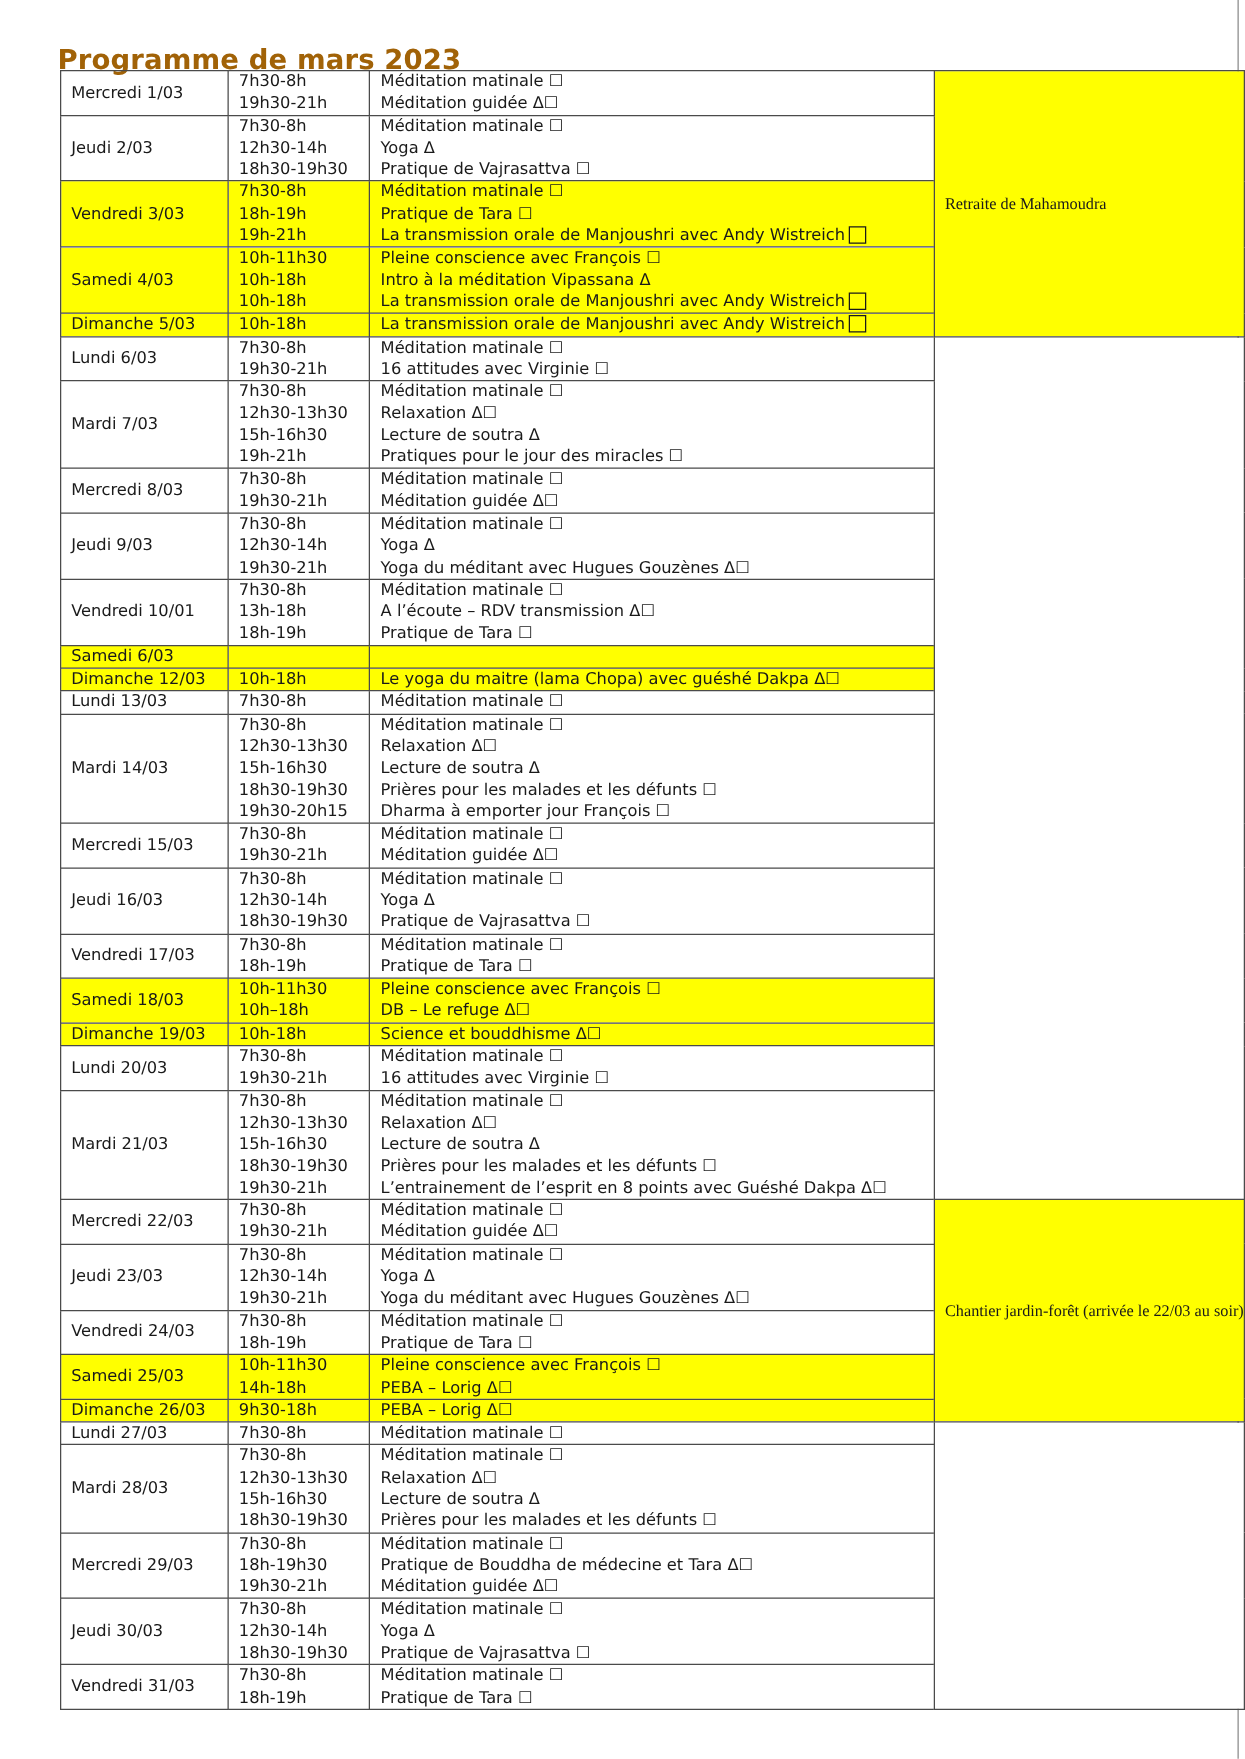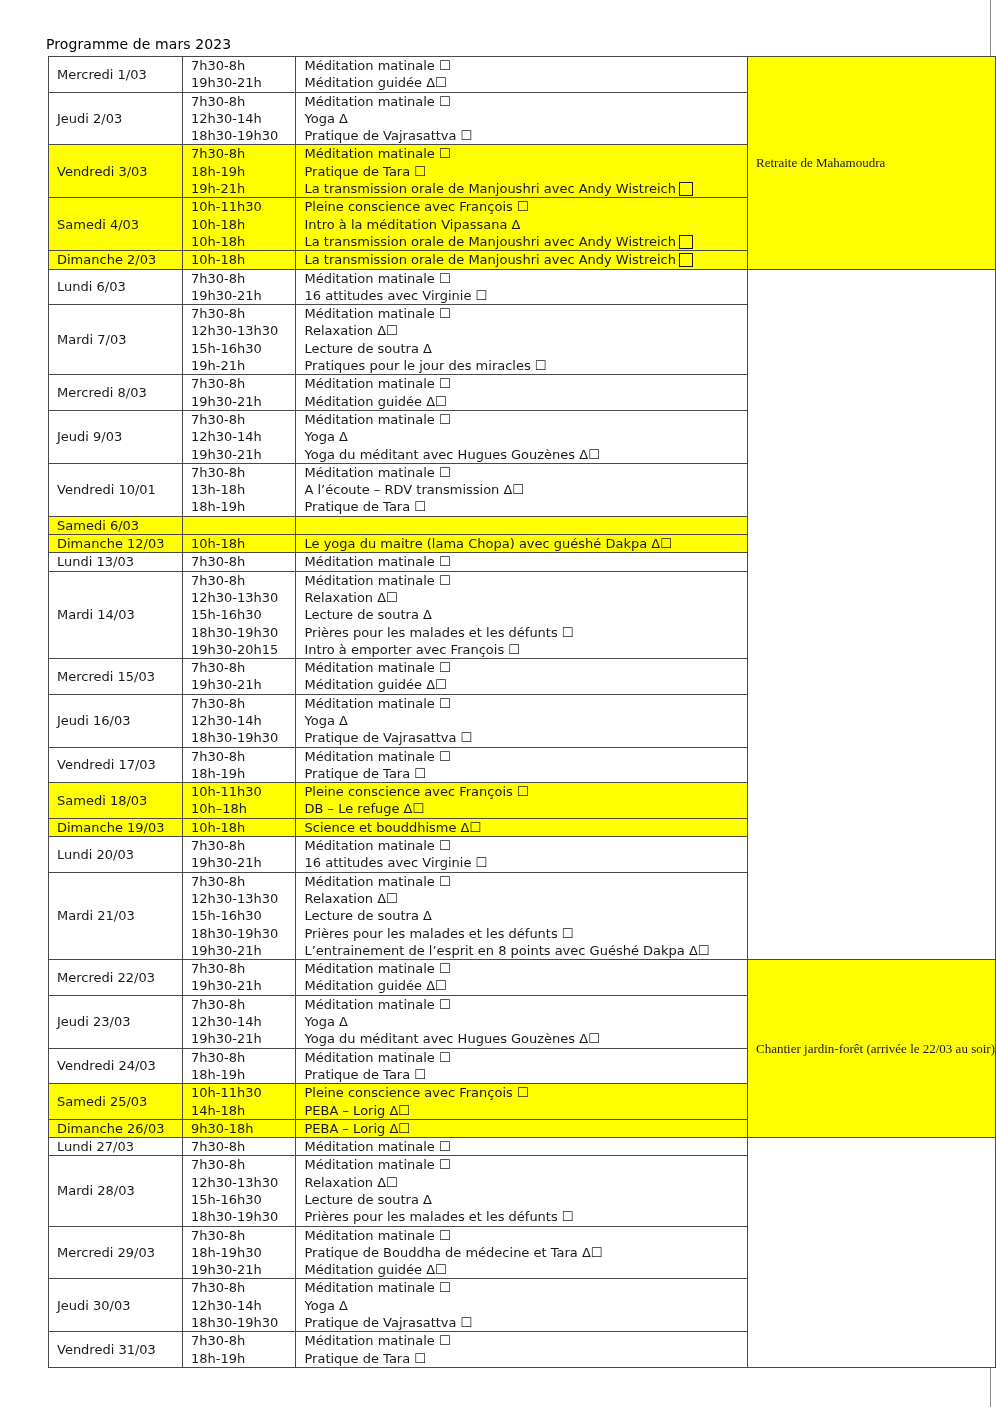--- a/index.html
+++ b/index.html
@@ -5,22 +5,22 @@
   html, body { margin: 0; padding: 0; background: #ffffff; }
   body {
     width: 996px; height: 1407px; position: relative; overflow: hidden;
     font-family: "DejaVu Sans", sans-serif; color: #1a1a1a;
   }
   .right-edge {
     position: absolute; top: 0; right: 5px; width: 1px; height: 1407px; background: #8a8a8a;
   }
   .title {
     position: absolute; left: 46px; top: 36px;
-    font-family: "DejaVu Sans", sans-serif; font-weight: normal; font-size: 14px;
-    color: #000000; letter-spacing: 0.1px;
+    font-family: "DejaVu Sans", sans-serif; font-weight: bold; font-size: 22px;
+    color: #a16207; letter-spacing: 0.1px;
   }
   table.prog {
     position: absolute; left: 48px; top: 56px;
     border-collapse: collapse; table-layout: fixed;
     font-size: 13px; line-height: 17.3px;
   }
   table.prog td {
     border: 1px solid #4a4a4a; padding: 0 0 0 8px; vertical-align: middle;
     white-space: nowrap; overflow: hidden;
   }
@@ -92,21 +92,21 @@
           <span class="line">10h-18h</span>
           <span class="line">10h-18h</span>
         </td>
         <td class="act">
           <span class="line"><span class="sym">Pleine conscience avec François ☐</span></span>
           <span class="line"><span class="sym">Intro à la méditation Vipassana Δ</span></span>
           <span class="line"><span class="sym">La transmission orale de Manjoushri avec Andy Wistreich</span><span class="bigbox"></span></span>
         </td>
       </tr>
       <tr class="we">
-        <td class="day">Dimanche 2/03</td>
+        <td class="day">Dimanche 5/03</td>
         <td class="time">
           <span class="line">10h-18h</span>
         </td>
         <td class="act">
           <span class="line"><span class="sym">La transmission orale de Manjoushri avec Andy Wistreich</span><span class="bigbox"></span></span>
         </td>
       </tr>
       <tr class="">
         <td class="day">Lundi 6/03</td>
         <td class="time">
@@ -205,21 +205,21 @@
           <span class="line">12h30-13h30</span>
           <span class="line">15h-16h30</span>
           <span class="line">18h30-19h30</span>
           <span class="line">19h30-20h15</span>
         </td>
         <td class="act">
           <span class="line"><span class="sym">Méditation matinale ☐</span></span>
           <span class="line"><span class="sym">Relaxation Δ☐</span></span>
           <span class="line"><span class="sym">Lecture de soutra Δ</span></span>
           <span class="line"><span class="sym">Prières pour les malades et les défunts ☐</span></span>
-          <span class="line"><span class="sym">Intro à emporter avec François ☐</span></span>
+          <span class="line"><span class="sym">Dharma à emporter jour François ☐</span></span>
         </td>
       </tr>
       <tr class="">
         <td class="day">Mercredi 15/03</td>
         <td class="time">
           <span class="line">7h30-8h</span>
           <span class="line">19h30-21h</span>
         </td>
         <td class="act">
           <span class="line"><span class="sym">Méditation matinale ☐</span></span>

